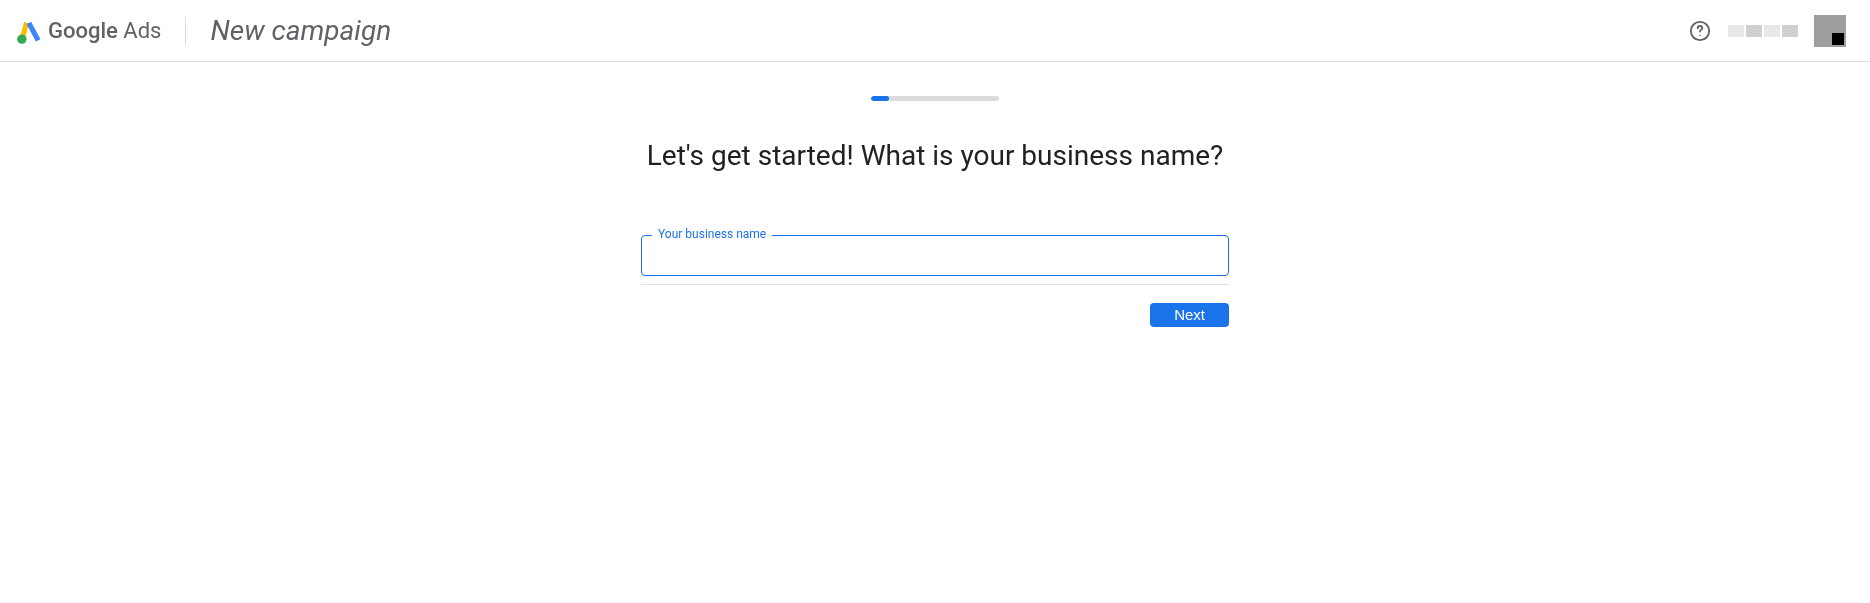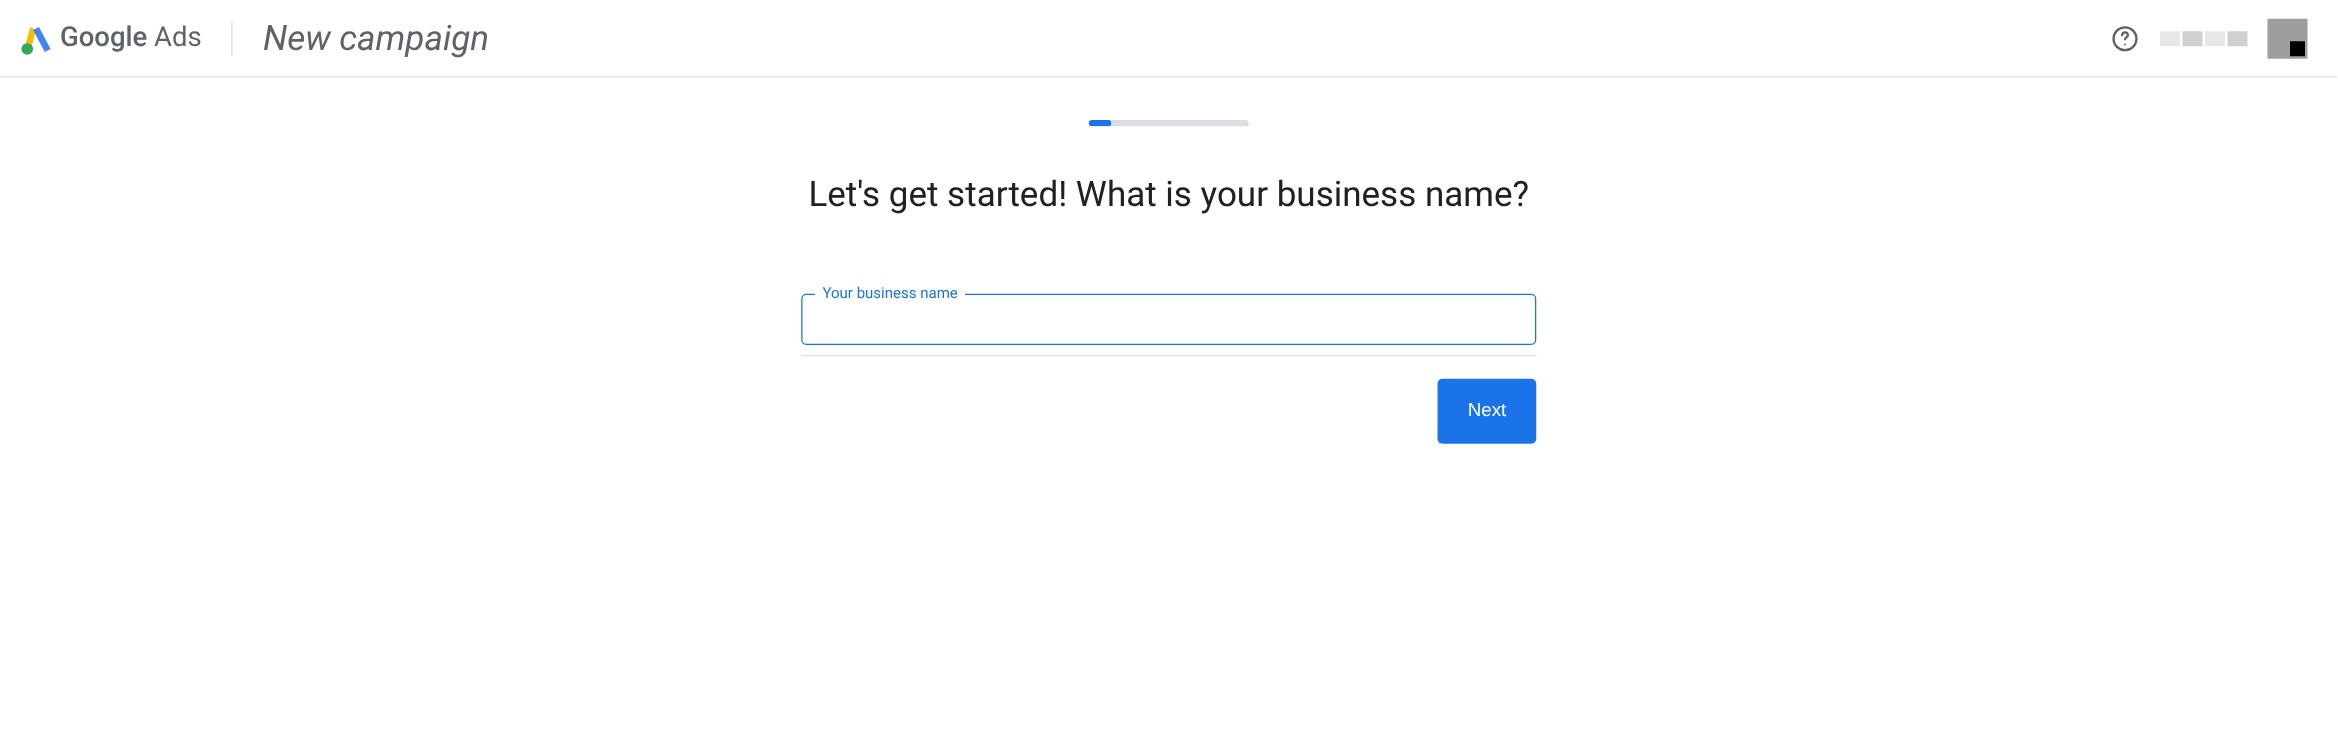--- a/index.html
+++ b/index.html
@@ -181,21 +181,21 @@
     .actions {
       display: flex;
       justify-content: flex-end;
     }
     .btn-next {
       background: #1a73e8;
       color: #fff;
       border: none;
       border-radius: 4px;
       padding: 0 24px;
-      height: 52px;
+      height: 24px;
       font-size: 15px;
       font-weight: 500;
       cursor: pointer;
     }
     @keyframes blink { 50% { opacity: 0; } }
   </style>
 </head>
 <body>
 
 <div class="header">

